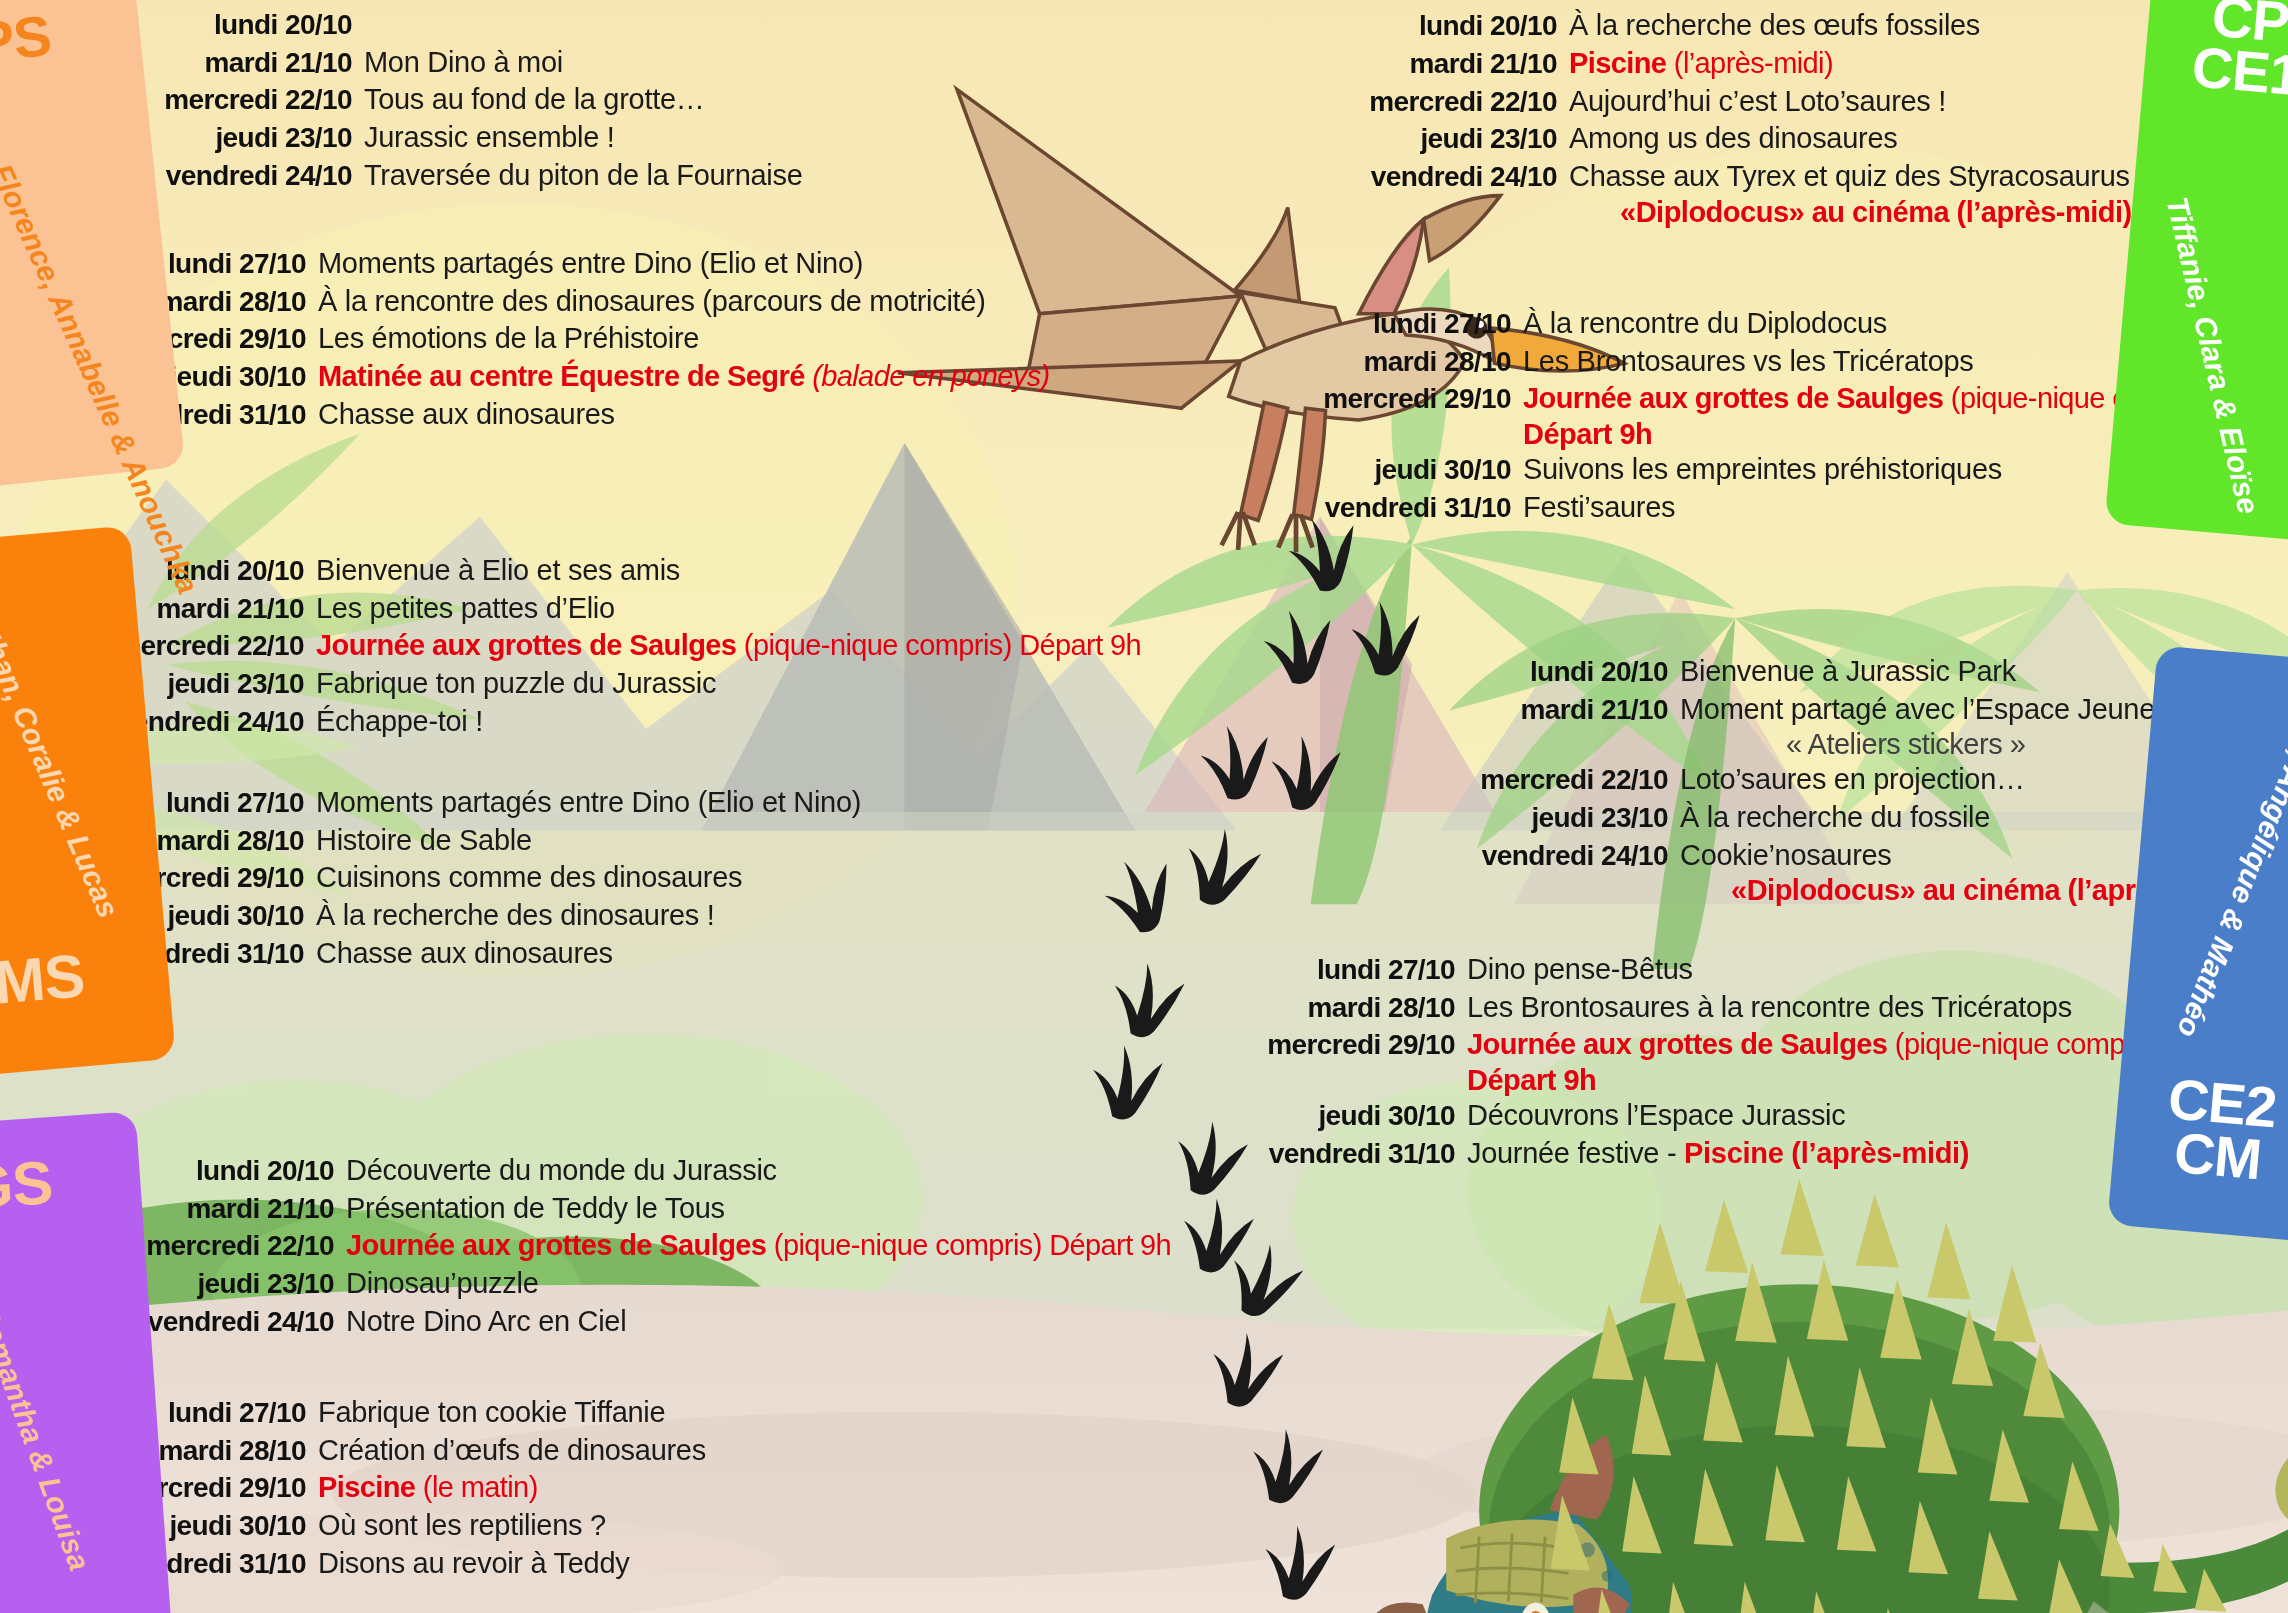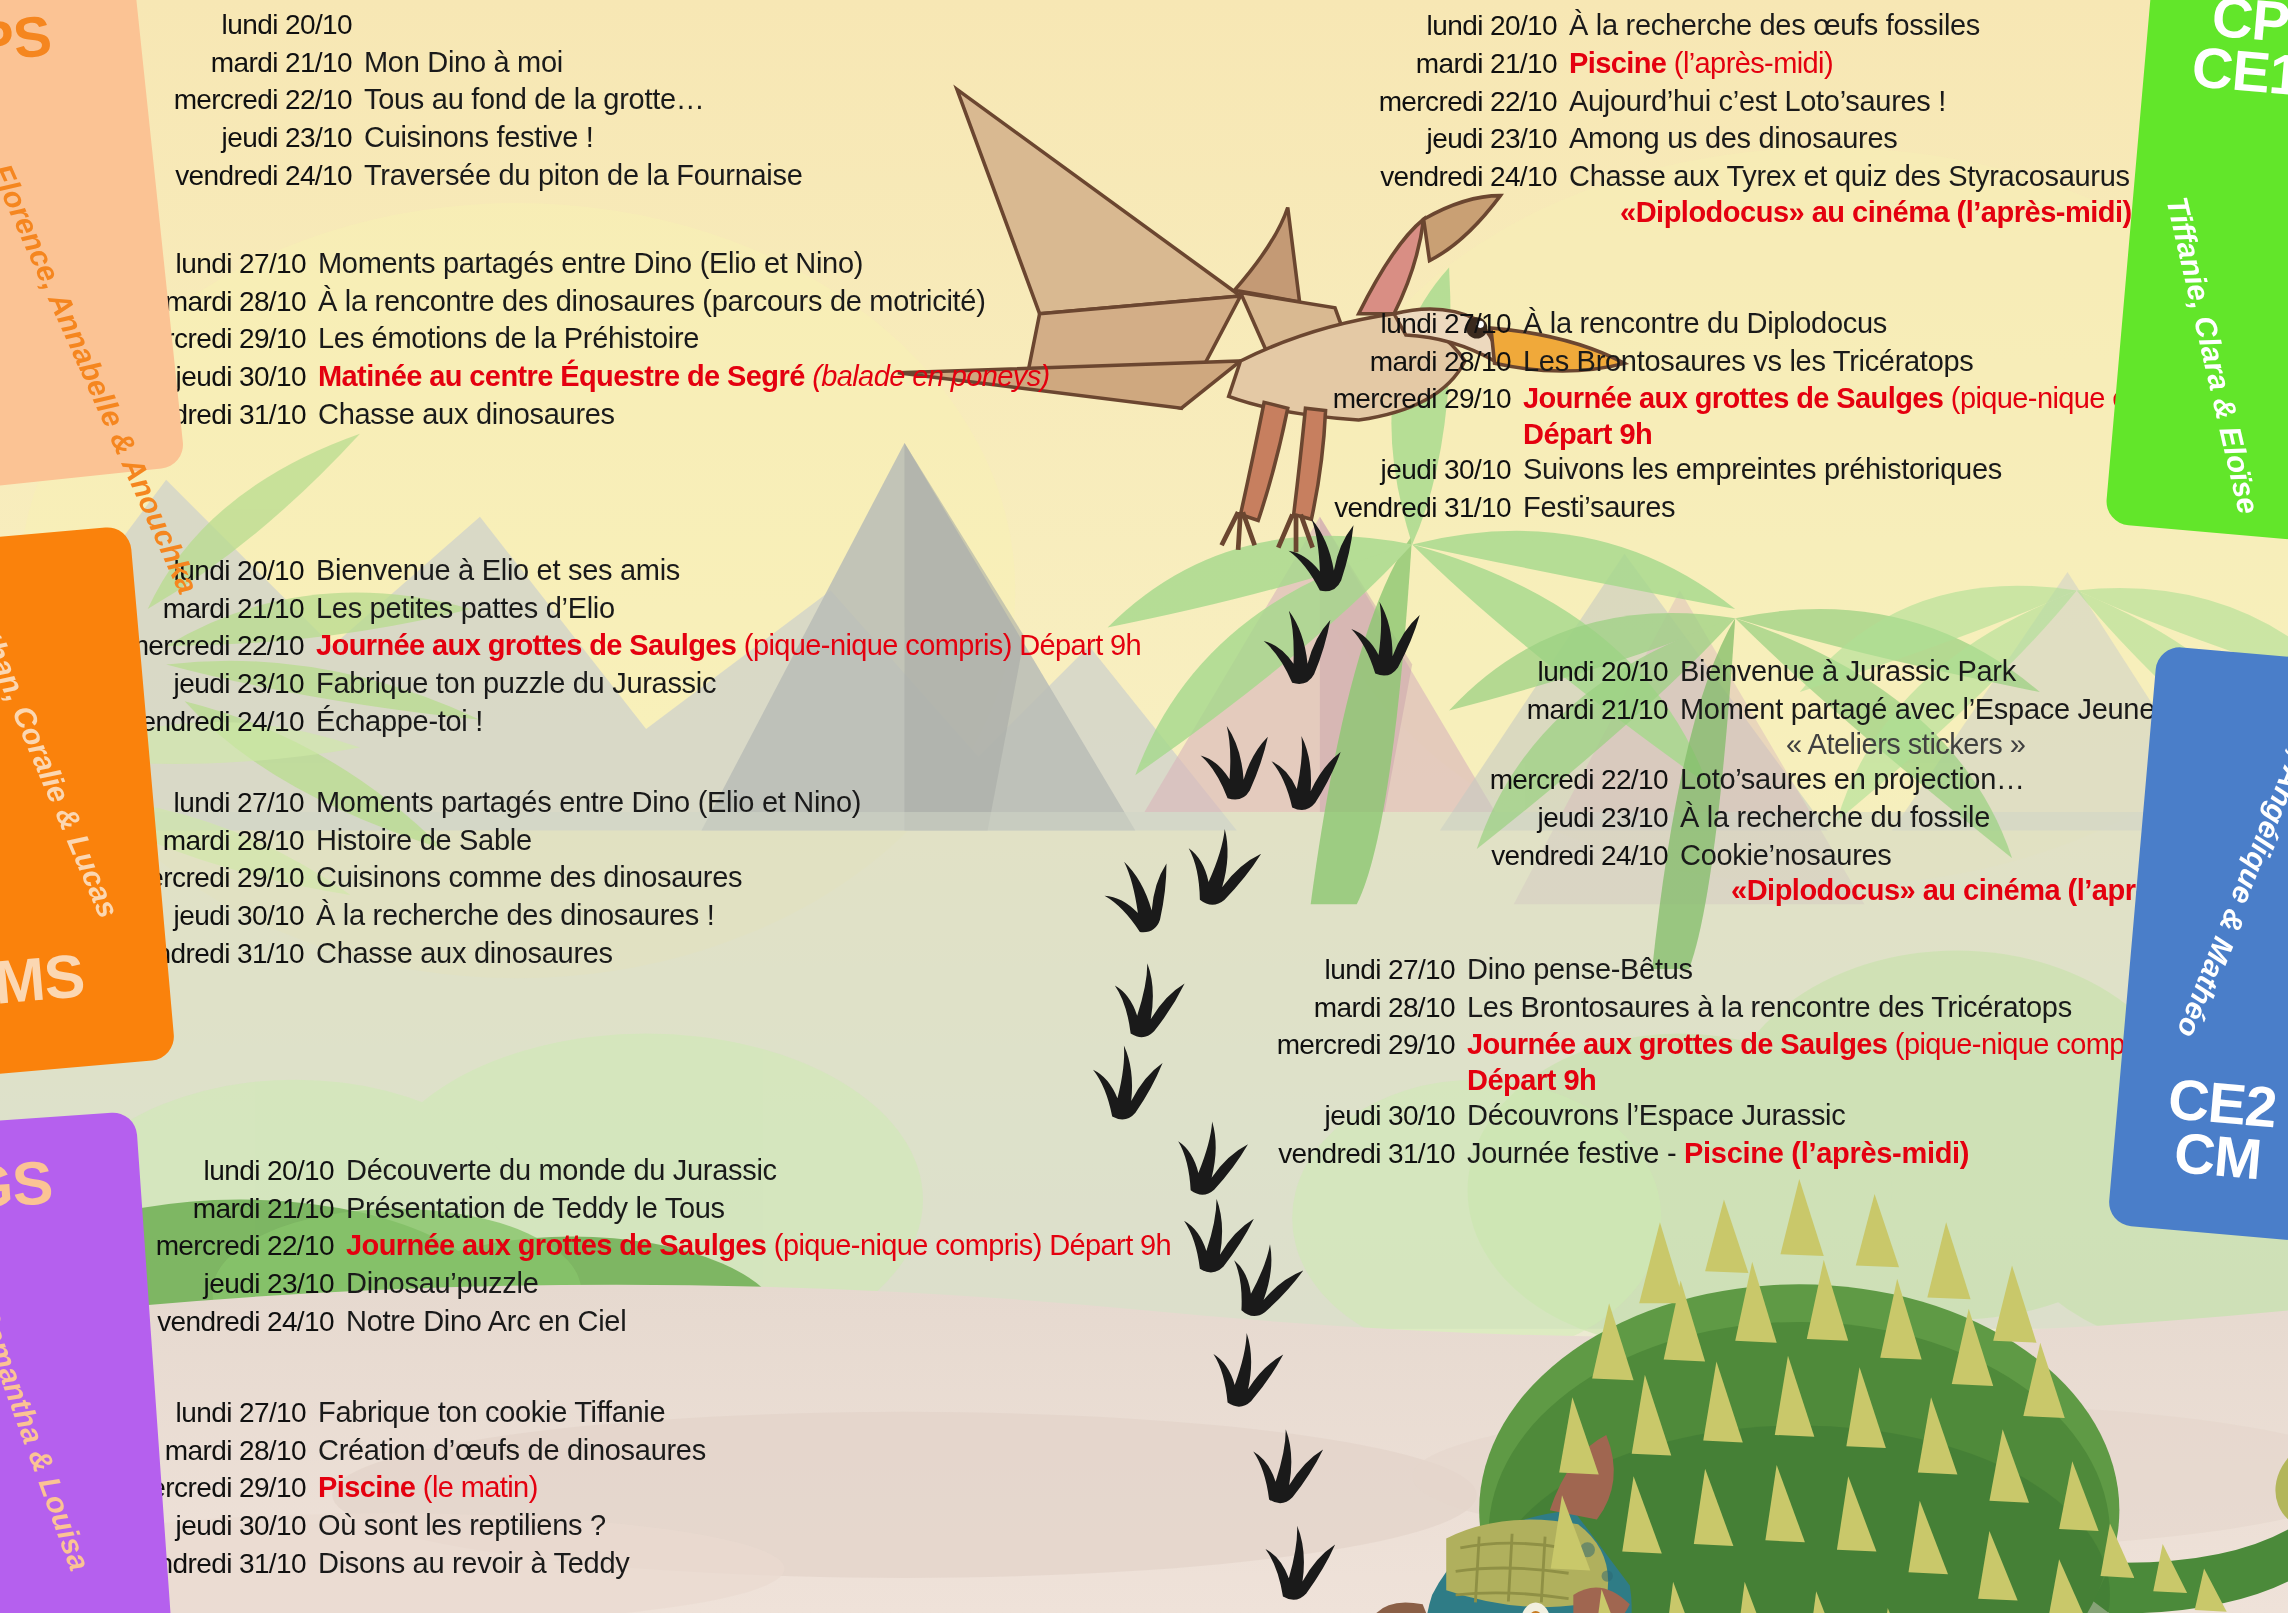--- a/index.html
+++ b/index.html
@@ -91,21 +91,21 @@
 
   
   .block { position: absolute; z-index: 5; }
   .row {
     display: flex;
     align-items: baseline;
     line-height: 1.30;
     white-space: nowrap;
   }
   .date {
-    font-weight: normal;
+    font-weight: bold;
     font-size: 28px;
     color: #101010;
     text-align: right;
     letter-spacing: -0.6px;
     flex: 0 0 auto;
     font-stretch: condensed;
   }
   .act {
     font-size: 29px;
     color: #1a1a1a;
@@ -436,21 +436,21 @@
   <div class="row">
     <span class="date">mardi 21/10</span>
     <span class="act">Mon Dino à moi</span>
     </div>
   <div class="row">
     <span class="date">mercredi 22/10</span>
     <span class="act">Tous au fond de la grotte…</span>
     </div>
   <div class="row">
     <span class="date">jeudi 23/10</span>
-    <span class="act">Cuisinons festive !</span>
+    <span class="act">Jurassic ensemble !</span>
     </div>
   <div class="row">
     <span class="date">vendredi 24/10</span>
     <span class="act">Traversée du piton de la Fournaise</span>
     </div>
 </div>
 
 <div class="block w-left" id="ps-w2">
   <div class="row">
     <span class="date">lundi 27/10</span>

